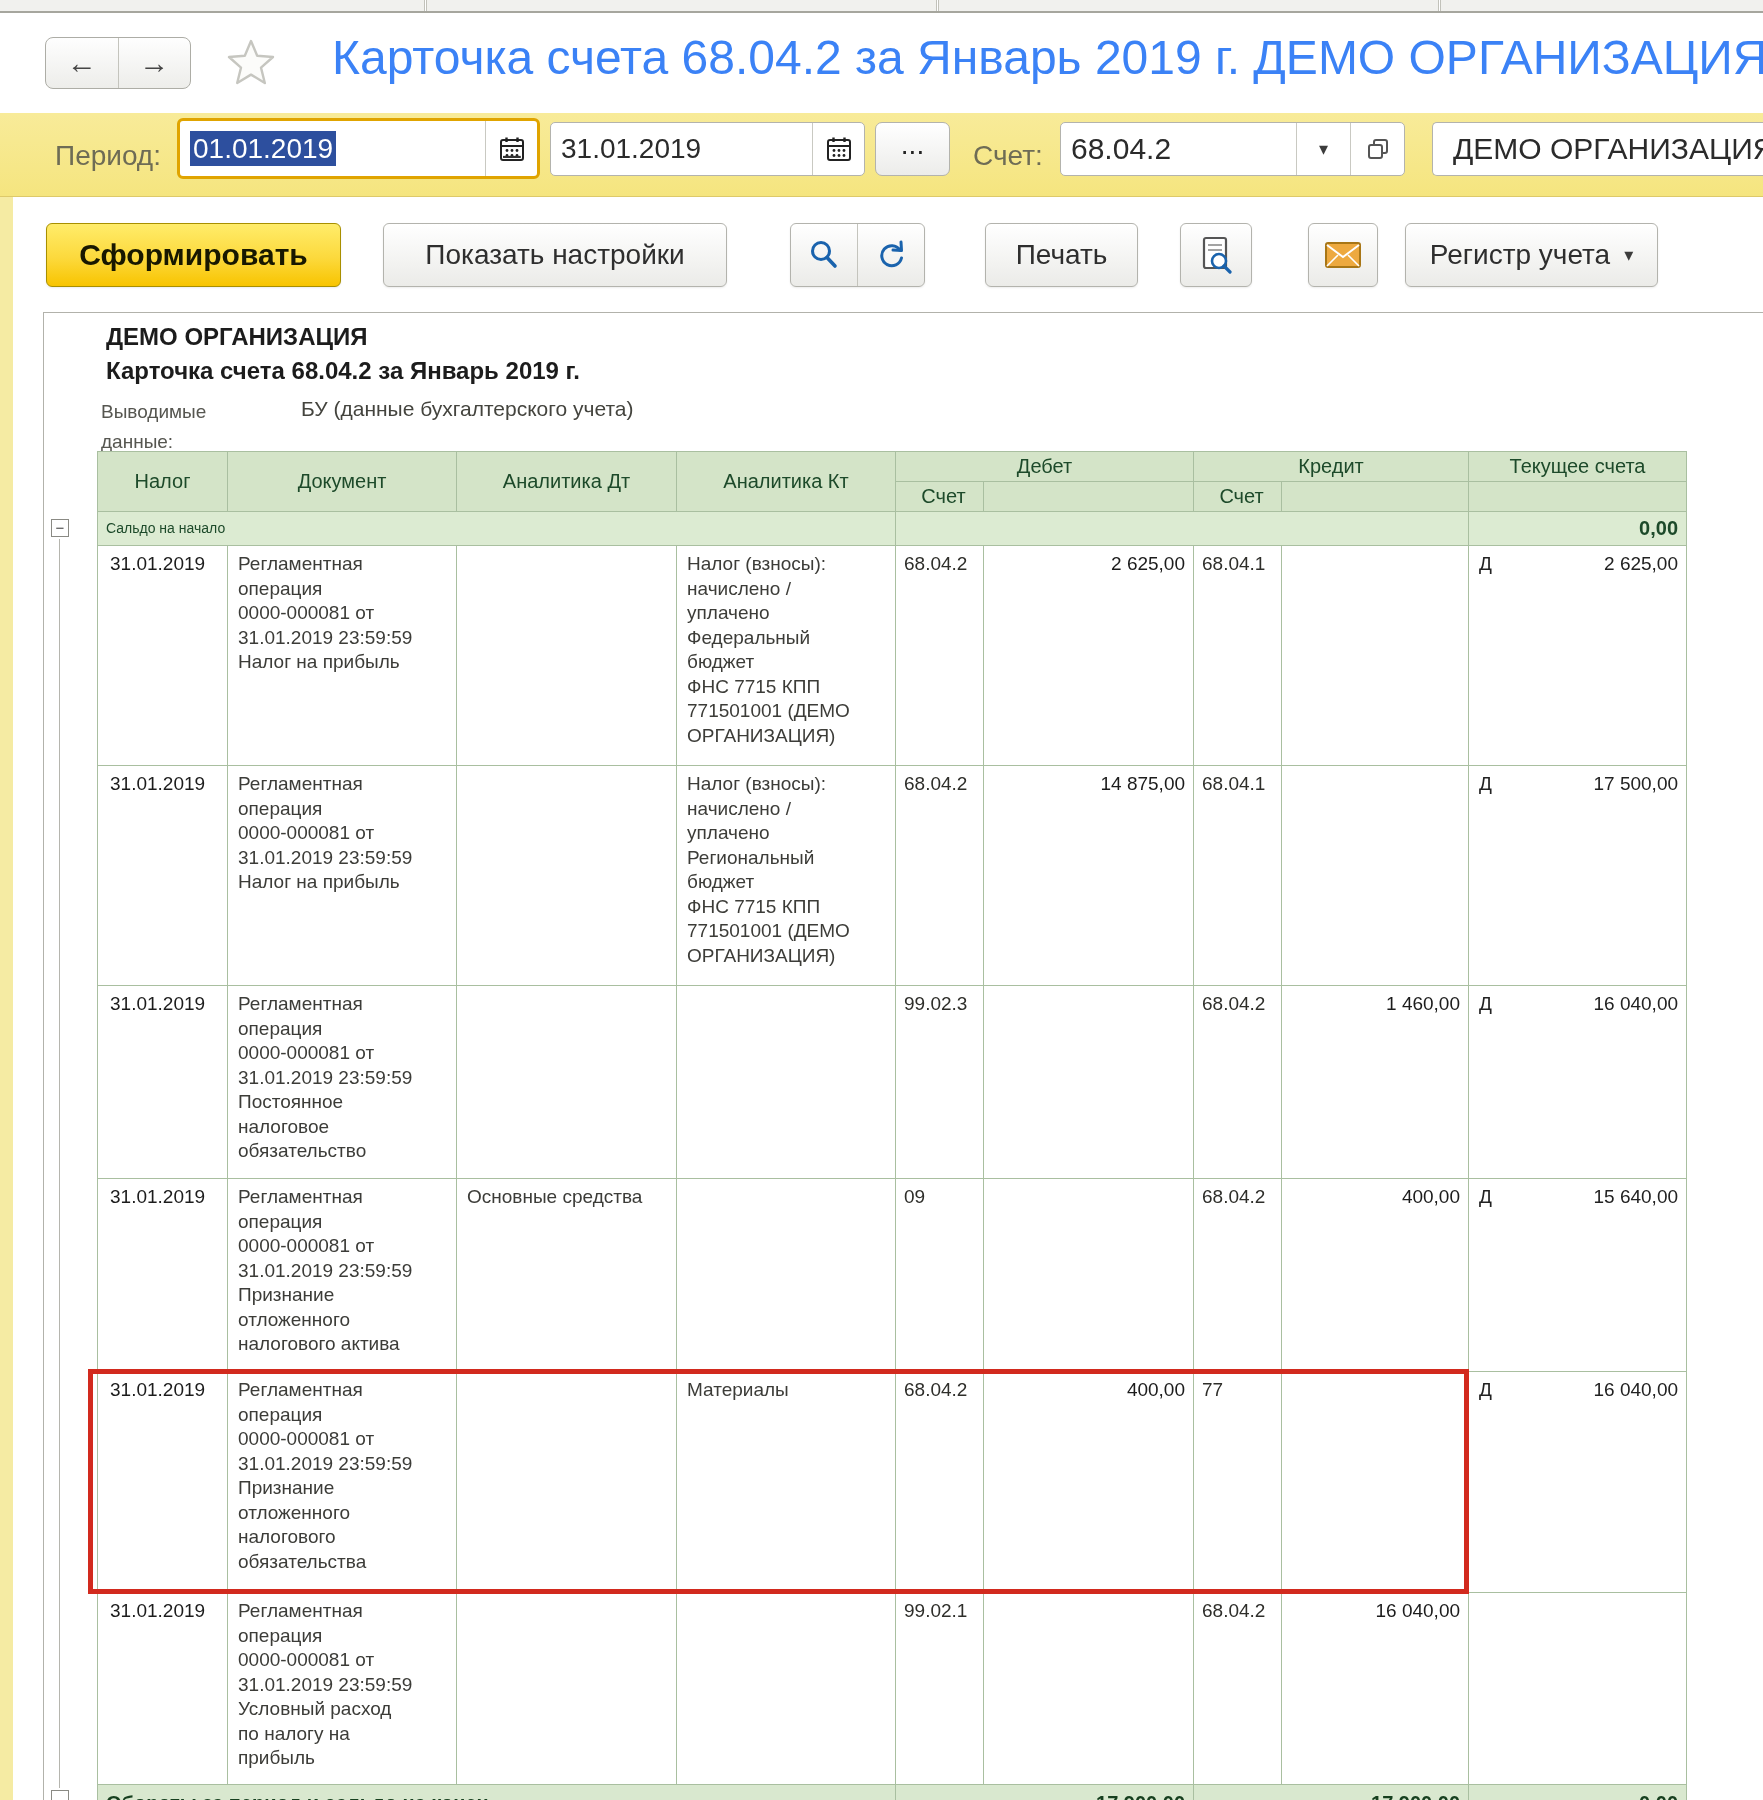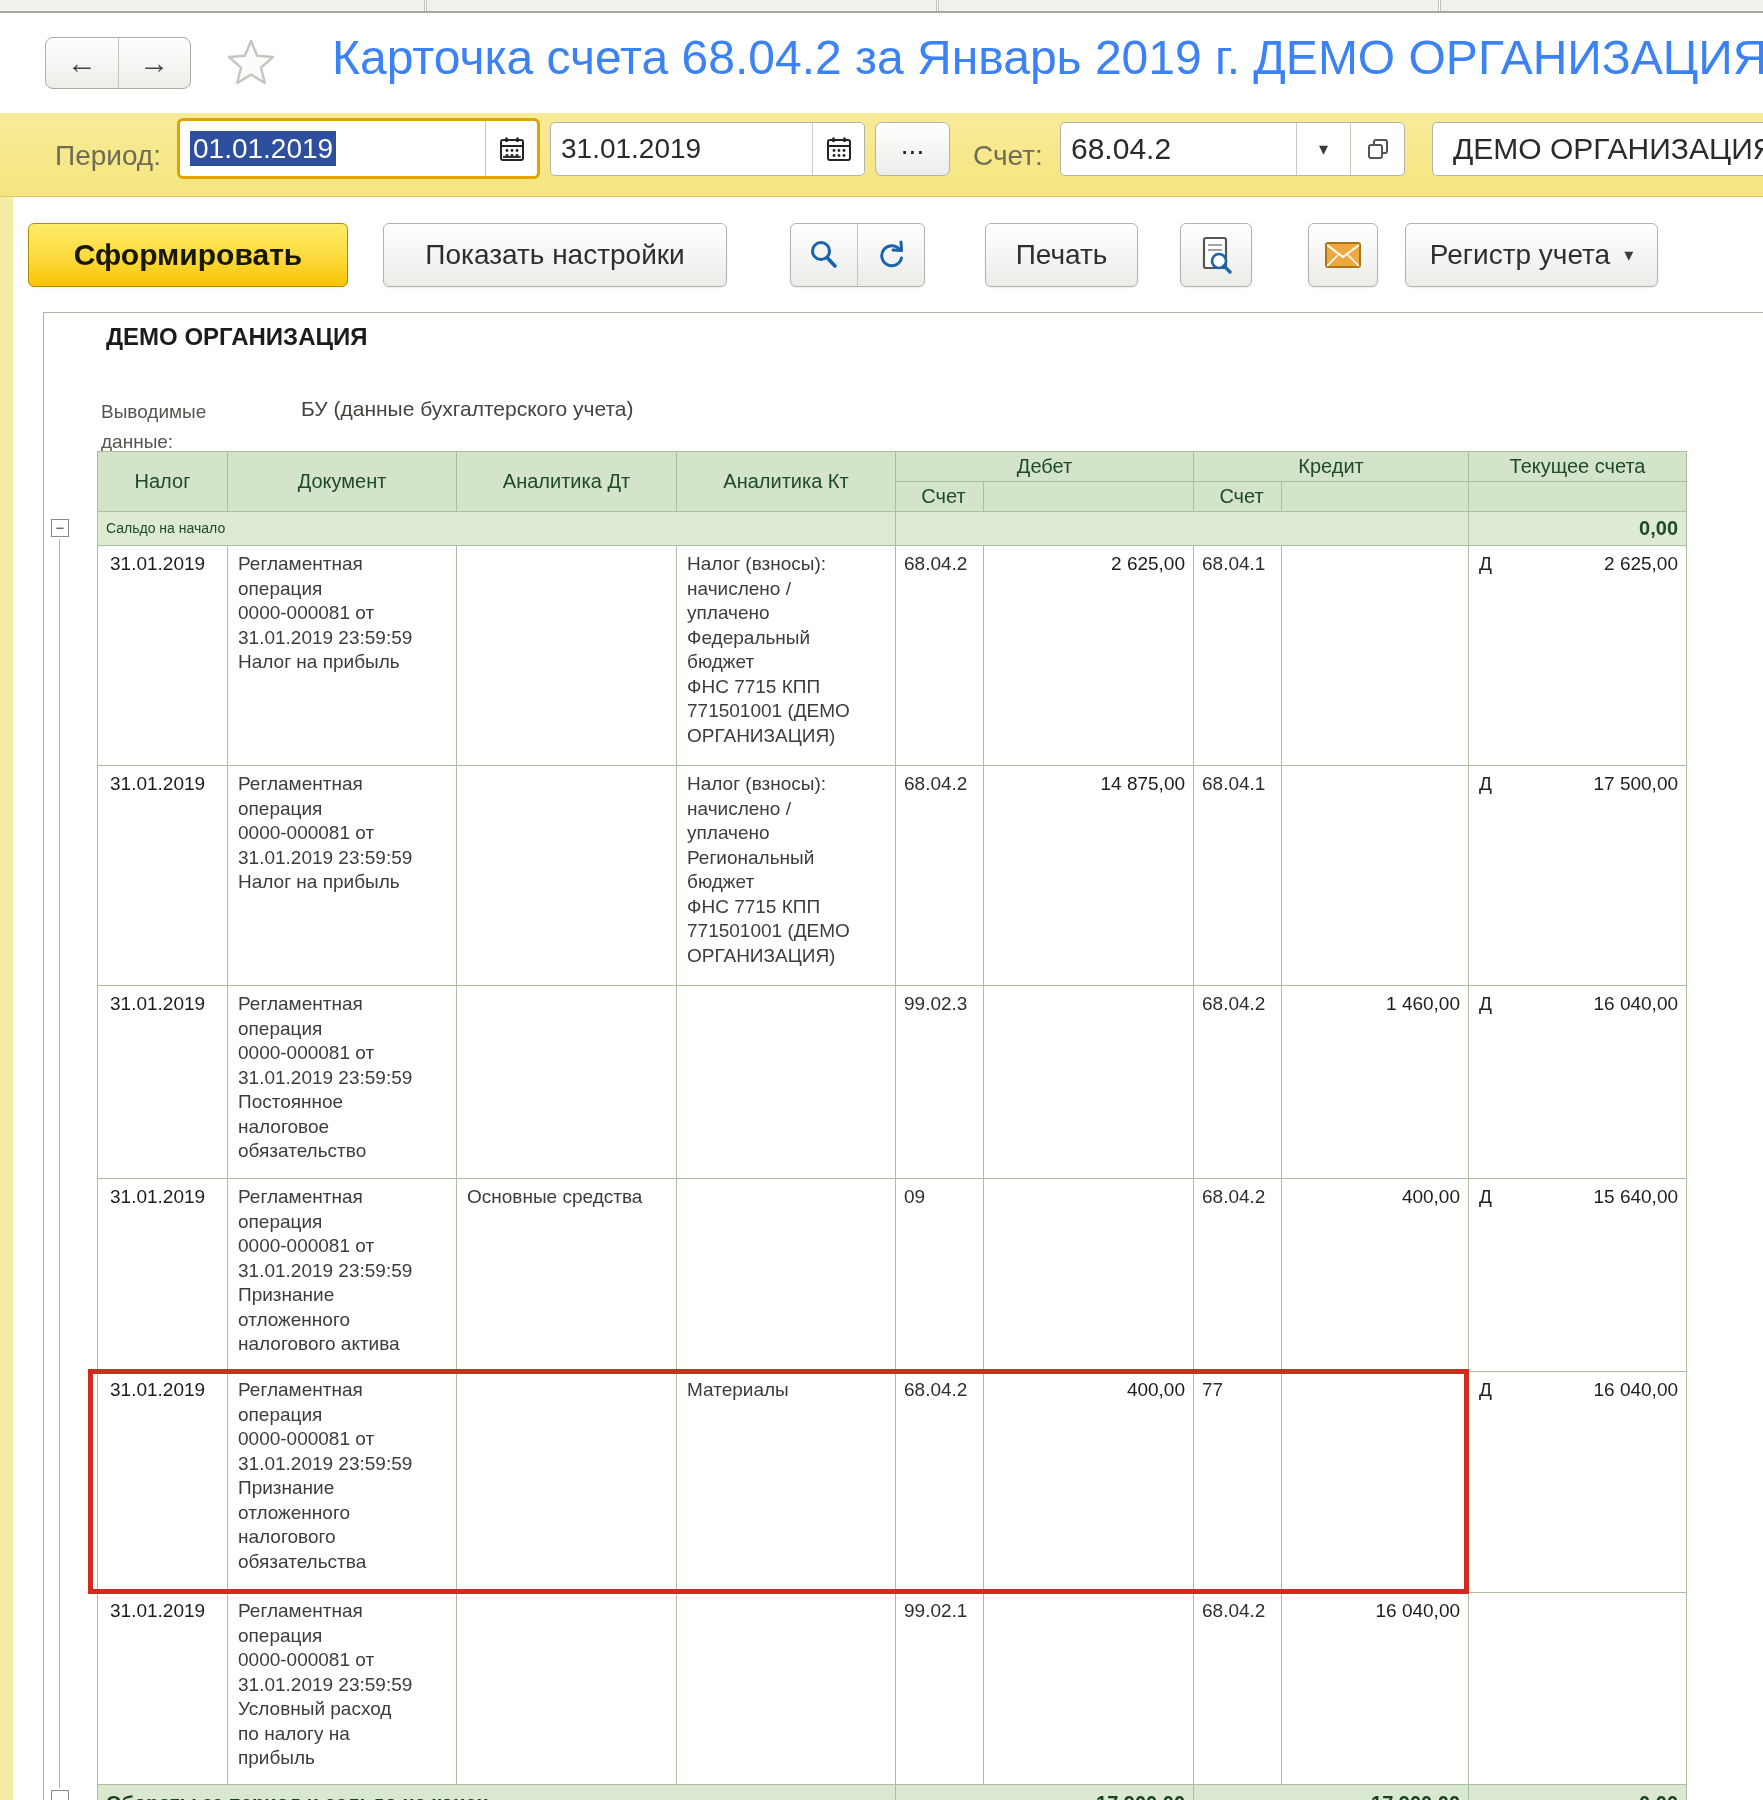--- a/index.html
+++ b/index.html
@@ -49,21 +49,21 @@
                 align-items:center; justify-content:center; color:#3c3c3c; }
   .combo-arrow { font-size:18px; }
   .org-field { border-top-right-radius:0; border-bottom-right-radius:0; border-right:none;
                overflow:hidden; }
 
   
   .tb-btn { position:absolute; top:223px; height:64px; background:linear-gradient(#ffffff,#ebebe8);
             border:1px solid #b3b3ad; border-radius:6px; display:flex; align-items:center;
             justify-content:center; font-size:28px; color:#2e2e2e;
             box-shadow:0 1px 2px rgba(0,0,0,0.08); }
-  .btn-generate { left:28px; width:320px; background:linear-gradient(#ffec6a,#fcd93c 55%,#f8c400);
+  .btn-generate { left:46px; width:295px; background:linear-gradient(#ffec6a,#fcd93c 55%,#f8c400);
                   border:1px solid #a88f00; font-weight:bold; color:#181800; }
   .btn-settings { left:383px; width:344px; }
   .btn-group { left:790px; width:135px; padding:0; }
   .btn-group .half { width:67px; height:100%; display:flex; align-items:center; justify-content:center; }
   .btn-group .half:first-child { border-right:1px solid #c4c4bd; }
   .btn-print { left:985px; width:153px; }
   .btn-preview { left:1180px; width:72px; }
   .btn-mail { left:1308px; width:70px; }
   .btn-register { left:1405px; width:253px; gap:14px; }
   .reg-arrow { font-size:18px; color:#3c3c3c; }
@@ -253,20 +253,21 @@
   </span>
 </div>
 
 <div class="tb-btn btn-register">
   <span>Регистр учета</span>
   <span class="reg-arrow">▾</span>
 </div>
 
 <div class="report">
   <div class="rep-org">ДЕМО ОРГАНИЗАЦИЯ</div>
+  <div class="rep-title">Карточка счета 68.04.2 за Январь 2019 г.</div>
   <div class="rep-datalabel">Выводимые данные:</div>
   <div class="rep-datavalue">БУ (данные бухгалтерского учета)</div>
 
   <div class="expander">−</div>
   <div class="tree-line"></div>
   <div class="expander-bottom"></div>
 
   <table class="rep">
     <colgroup>
       <col style="width:130px">

